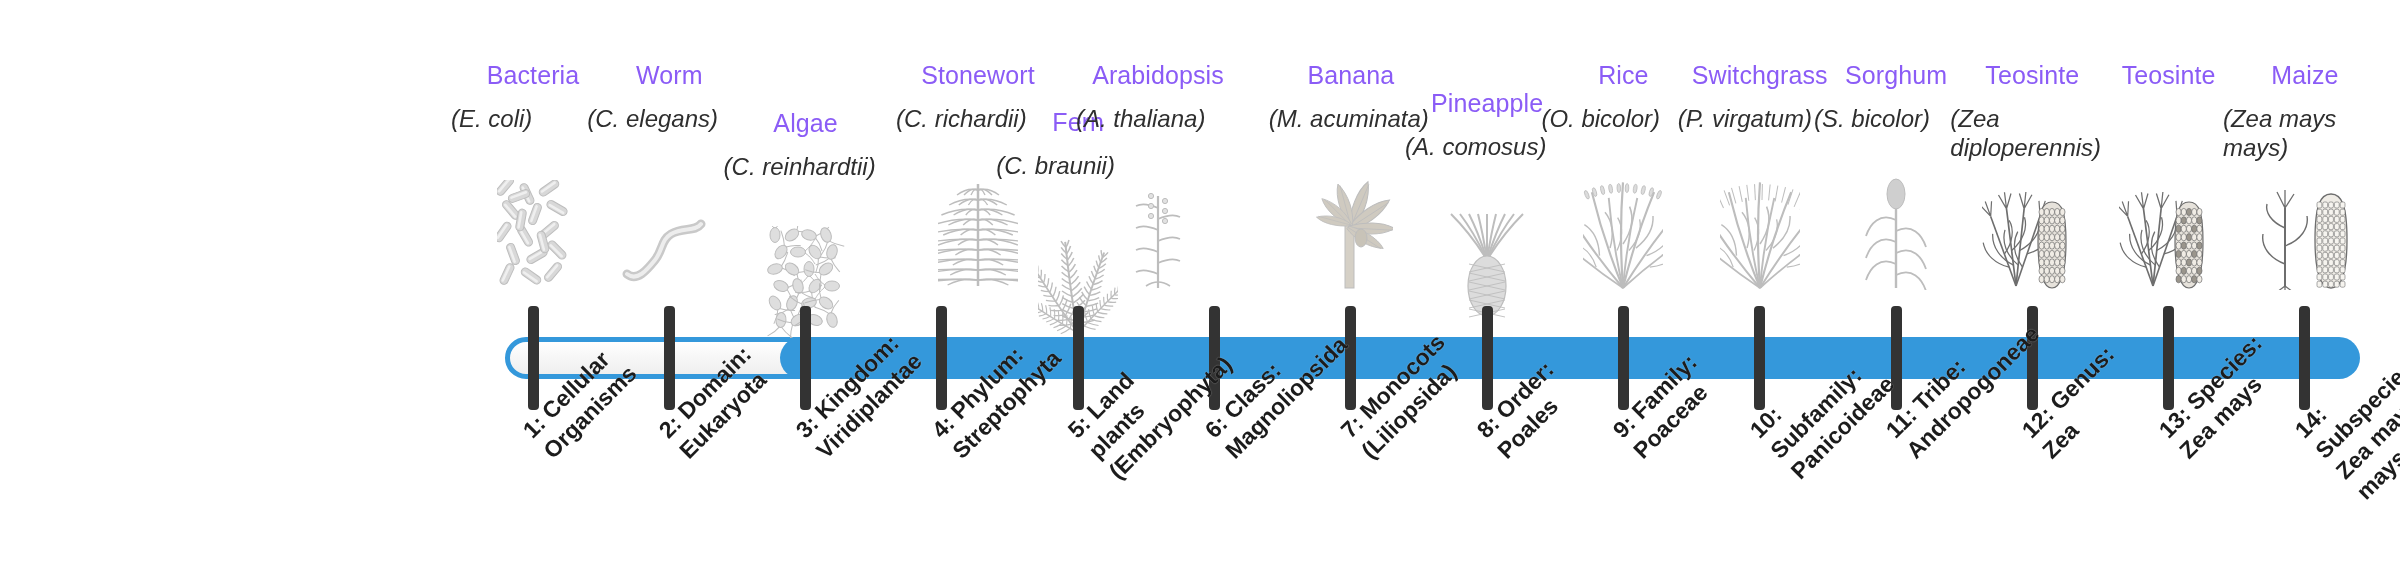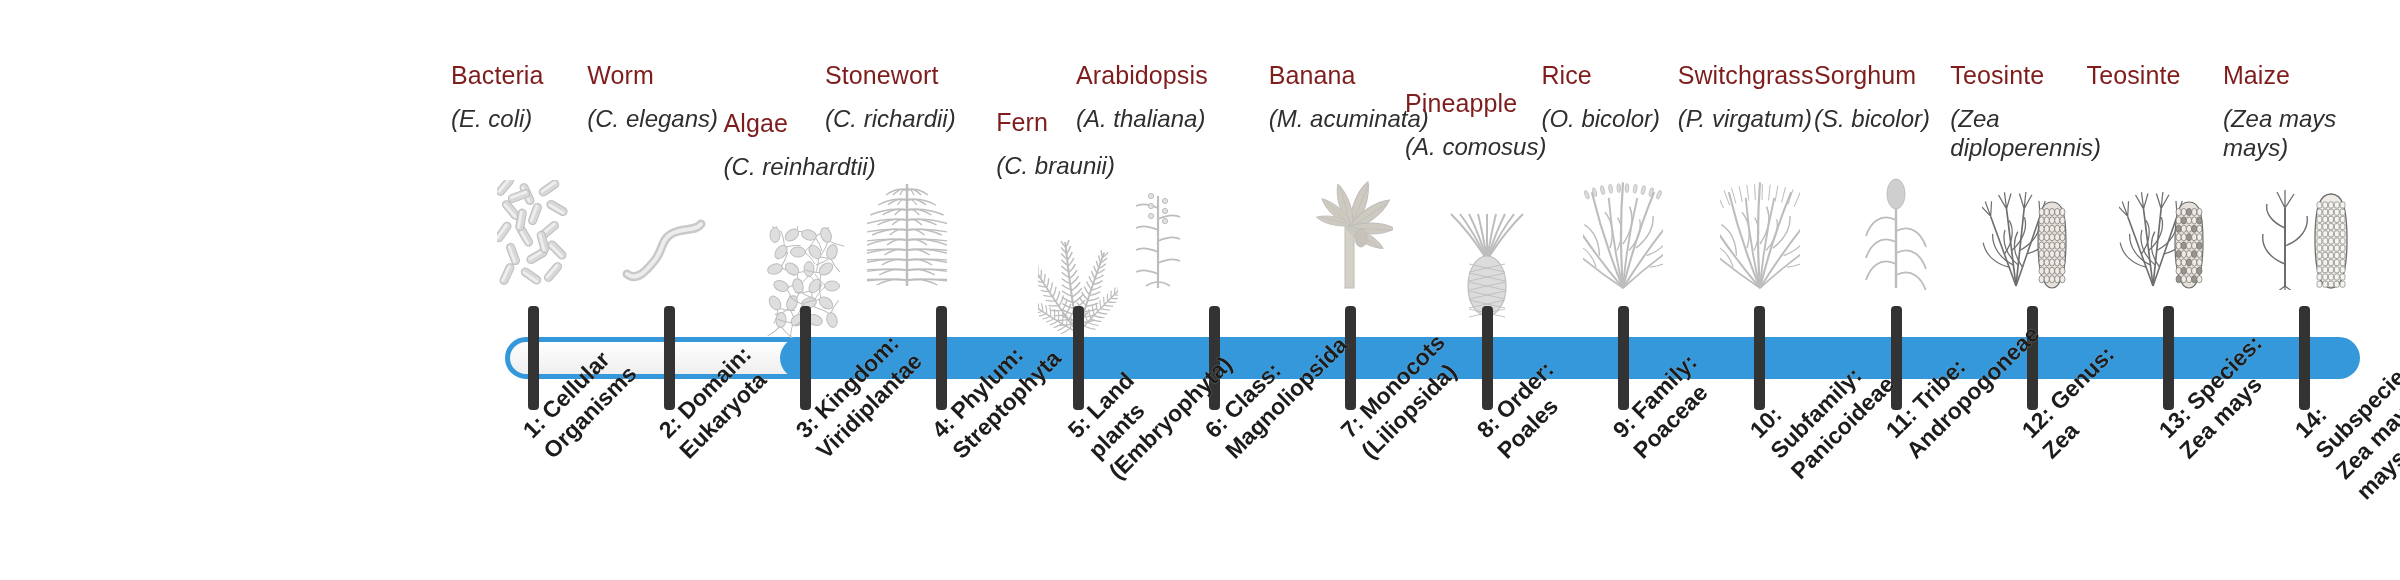--- a/index.html
+++ b/index.html
@@ -11,22 +11,22 @@
     color:#2b2b2b;
     overflow:hidden;
     position:relative;
   }
   #stage{position:absolute;left:0;top:0;width:2400px;height:580px;}
 
   
   .col{position:absolute;top:0;width:136px;height:300px;}
   .common{
     position:absolute;top:60px;left:-14px;width:164px;
-    font-size:25px;line-height:30px;
-    color:#7f1d1d;letter-spacing:.1px;
+    text-align:center;font-size:25px;line-height:30px;
+    color:#8b5cf6;letter-spacing:.1px;
   }
   .sci{
     position:absolute;top:104px;left:-14px;width:164px;
     text-align:left;font-style:italic;font-size:24px;line-height:29px;
     color:#2f2f2f;
   }
 
   
   .art{position:absolute;top:175px;left:-16px;width:168px;height:115px;
        display:flex;align-items:flex-end;justify-content:center;gap:3px;}
@@ -273,21 +273,21 @@
         <ellipse rx="5" ry="7.5" fill="#dedede" stroke="#bdbdbd" stroke-width="1"></ellipse>
         <path d="M-1 -7 C-6 -13 -10 -15 -13 -17 M1 -7 C5 -13 9 -15 12 -17" fill="none" stroke="#bdbdbd" stroke-width="1"></path>
             </g>
             <g transform="translate(66,94) rotate(344)">
         <ellipse rx="5" ry="7.5" fill="#dedede" stroke="#bdbdbd" stroke-width="1"></ellipse>
         <path d="M-1 -7 C-6 -13 -10 -15 -13 -17 M1 -7 C5 -13 9 -15 12 -17" fill="none" stroke="#bdbdbd" stroke-width="1"></path>
             </g>
           </svg>
         </div>
       </div>
-      <div class="col" style="left: 839px; text-decoration: underline;">
+      <div class="col" style="left: 910px; text-decoration: underline;">
         <div class="common">Stonewort</div>
         <div class="sci">(C. richardii)</div>
         <div class="art">
           <svg width="80" height="114" viewBox="0 0 80 114">
             <path d="M40 110 L40 8" stroke="#bdbdbd" stroke-width="2.5" fill="none"></path>
             <path d="M40 14 Q29.5 11 19 19" fill="none" stroke="#bdbdbd" stroke-width="1.4"></path>
             <path d="M40 14 Q33 11 26 19" fill="none" stroke="#bdbdbd" stroke-width="1.4"></path>
             <path d="M40 14 Q36.5 11 33 19" fill="none" stroke="#bdbdbd" stroke-width="1.4"></path>
             <path d="M40 14 Q43.5 11 47 19" fill="none" stroke="#bdbdbd" stroke-width="1.4"></path>
             <path d="M40 14 Q47 11 54 19" fill="none" stroke="#bdbdbd" stroke-width="1.4"></path>

